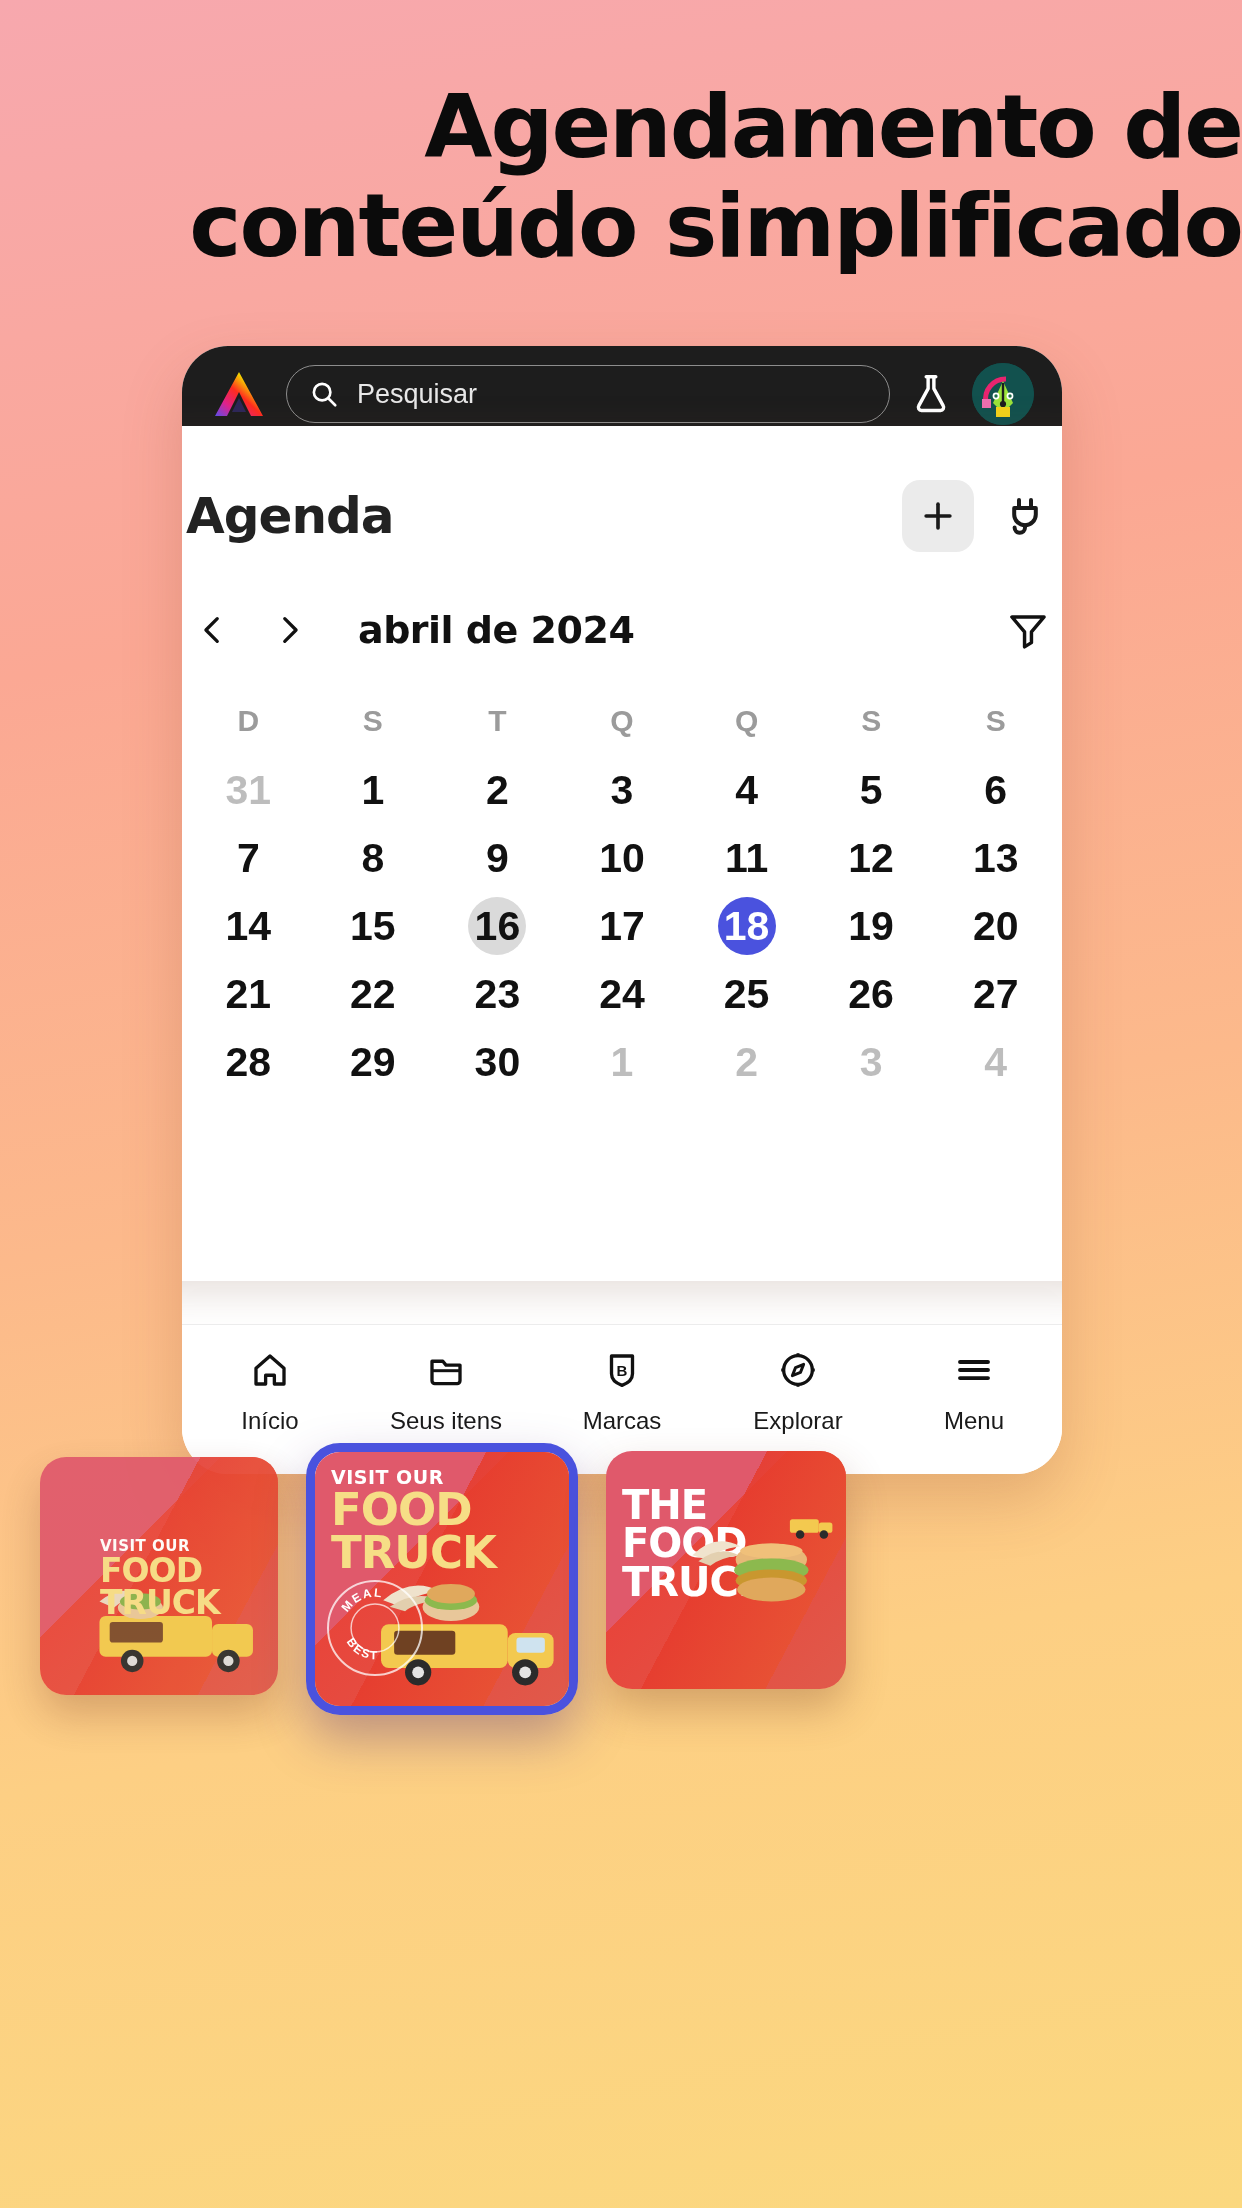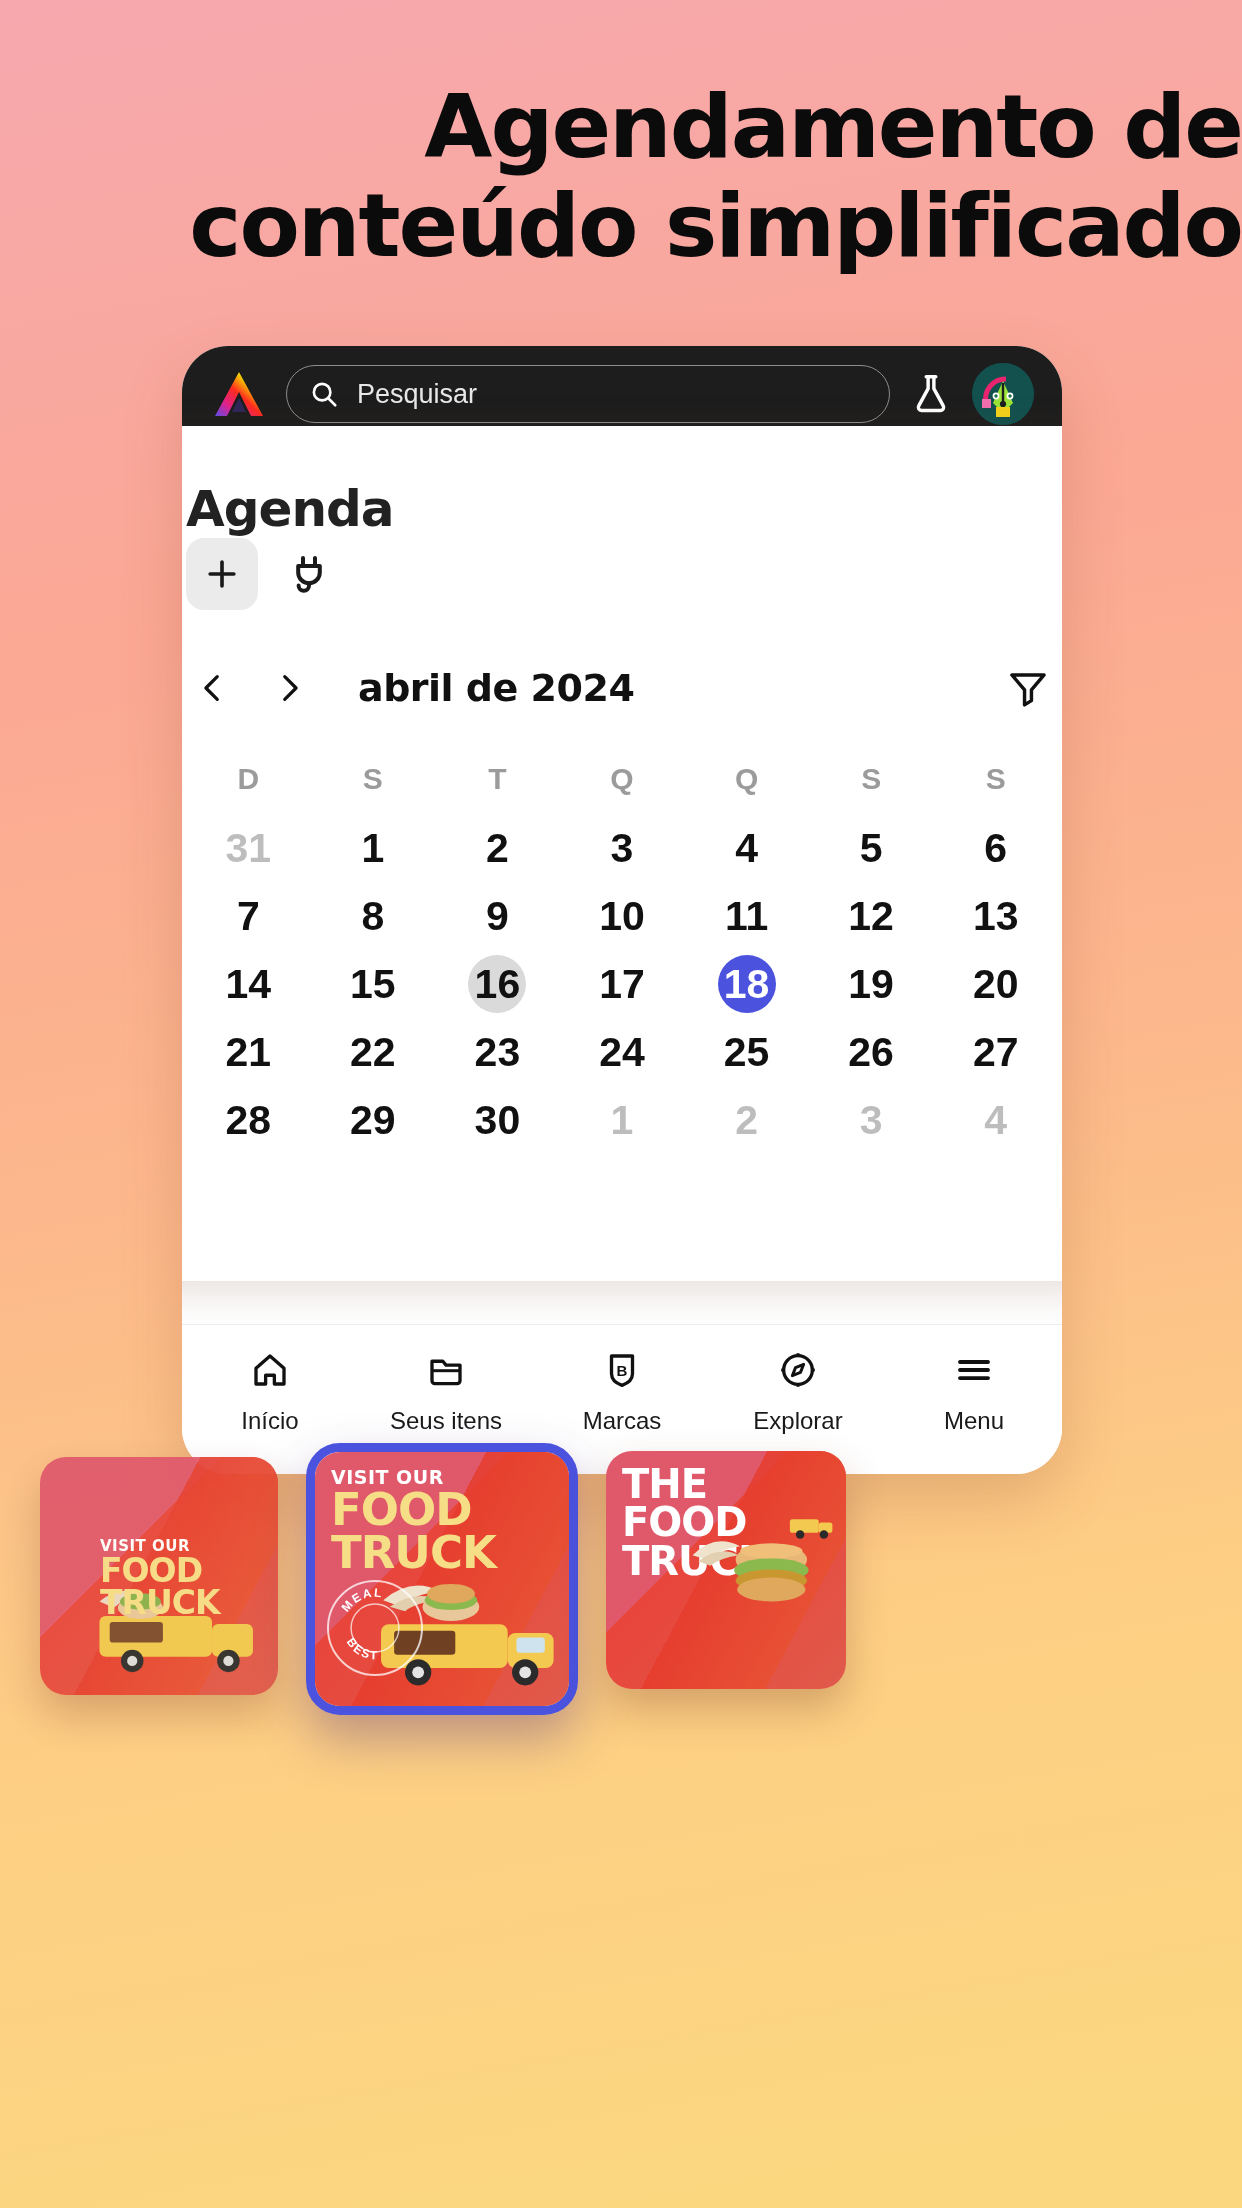--- a/index.html
+++ b/index.html
@@ -46,21 +46,21 @@
     background:#11514f; position:relative;
   }
 
   
   .sheet{
     position:absolute; left:-58px; top:80px; width:996px; height:855px;
     background:#fff; border-radius:40px;
     box-shadow:0 10px 42px rgba(120,80,60,.20);
     padding:54px 62px 0 62px;
   }
-  .sheet-head{display:flex;justify-content:space-between;flex-direction:column;}
+  .sheet-head{display:flex;align-items:center;justify-content:space-between;}
   .sheet-title{font-family:"DejaVu Sans",sans-serif;font-weight:700;font-size:50px;color:#222;letter-spacing:-1px;}
   .head-actions{display:flex;align-items:center;gap:18px;}
   .plus-btn{
     width:72px;height:72px;border-radius:18px;background:#ebebeb;
     display:flex;align-items:center;justify-content:center;
   }
   .plug-btn{width:66px;height:66px;display:flex;align-items:center;justify-content:center;}
 
   
   .month-row{display:flex;align-items:center;margin-top:48px;}
@@ -132,21 +132,21 @@
     font-size:19px;letter-spacing:.5px;
   }
   .ft-big{
     color:#f6de86;font-family:"DejaVu Sans",sans-serif;font-weight:700;
     font-size:45px;line-height:.96;letter-spacing:-1px;
   }
   .card-left .ft-small{font-size:15px;}
   .card-left .ft-big{font-size:33px;}
   .card-left .ft-text{padding-top:80px;padding-left:60px;}
   .card-right .ft-big{color:#fff;font-size:40px;}
-  .card-right .ft-text{}
+  .card-right .ft-text{margin-top:21px;}
   .stamp{
     position:absolute;left:12px;bottom:30px;width:96px;height:96px;
     border:2px solid rgba(255,255,255,.75);border-radius:50%;
   }
   .truck{position:absolute;right:-6px;bottom:4px;width:86%;height:58%;}
   .burger{position:absolute;right:4%;bottom:30%;width:62%;height:46%;}
 </style>
 </head>
 <body>
 

